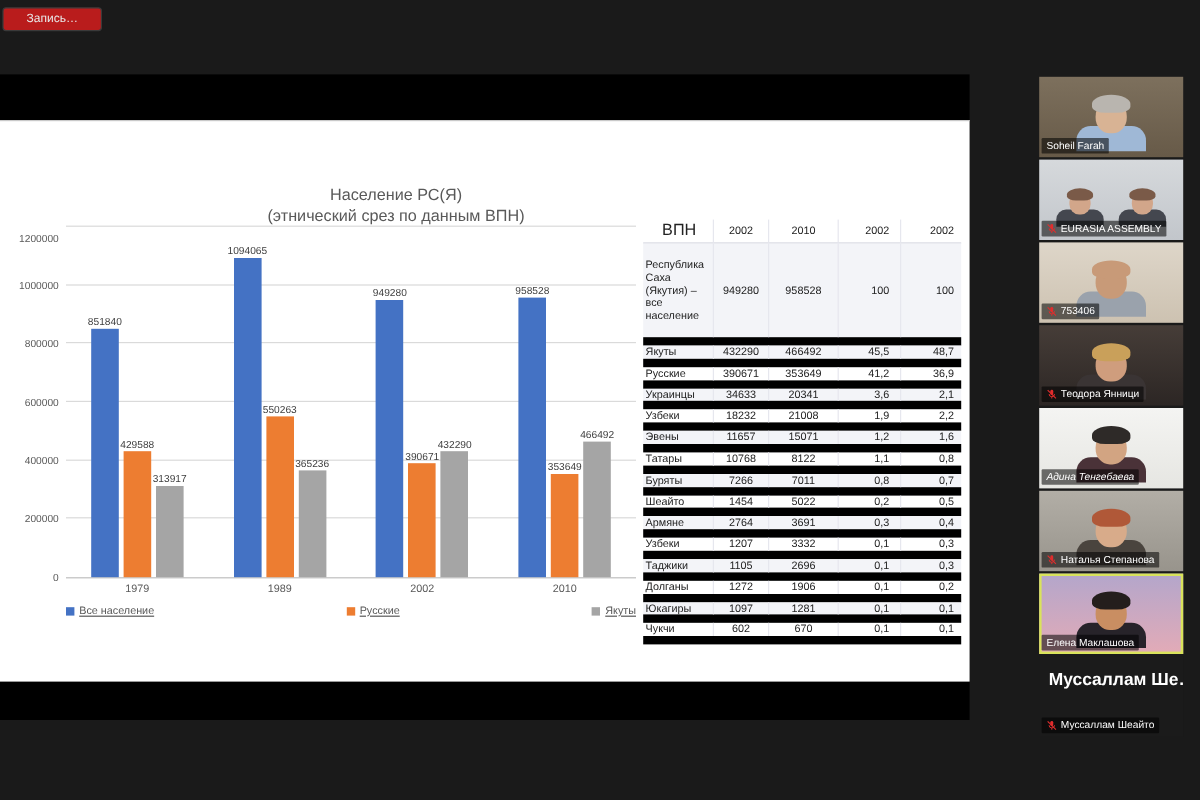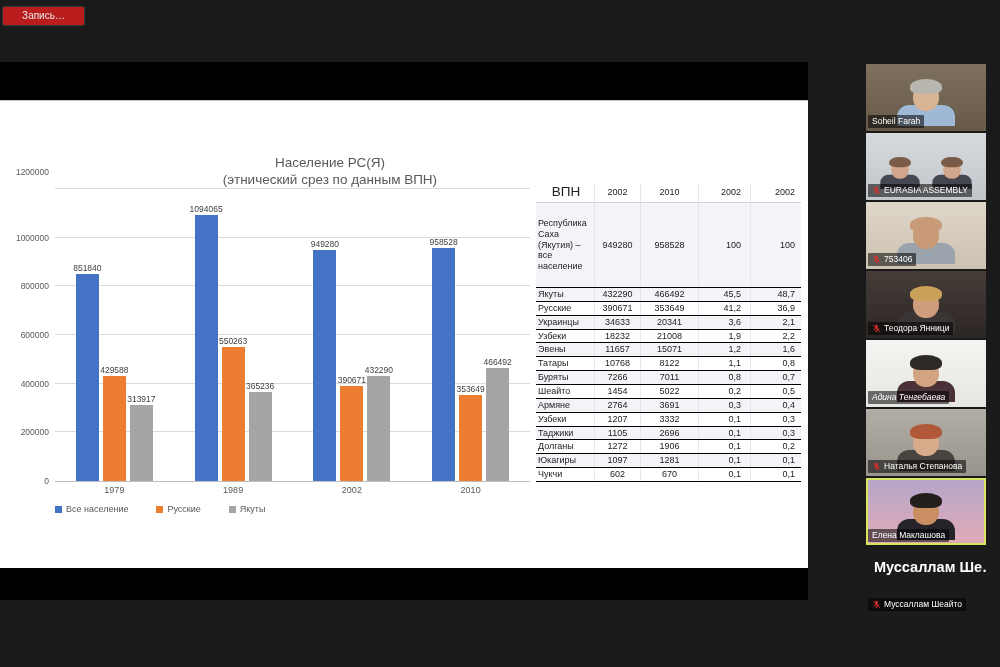--- a/index.html
+++ b/index.html
@@ -27,28 +27,28 @@
   .ytick { position:absolute; right:100%; margin-right:6px; font-size:8.5px; color:#595959; white-space:nowrap; }
   .groups { position:absolute; left:0; right:0; top:0; bottom:0;
     display:flex; justify-content:space-around; align-items:flex-end; }
   .bar-group { display:flex; gap:4px; align-items:flex-end; }
   .bar-col { display:flex; flex-direction:column; justify-content:flex-end; align-items:center; width:23px; }
   .bar-value { font-size:8.5px; color:#3f3f3f; margin-bottom:1px; white-space:nowrap; }
   .bar-rect { width:23px; }
   .xtick { position:absolute; top:100%; margin-top:4px; transform:translateX(-50%);
     font-size:9px; color:#595959; }
   .chart-legend { position:absolute; left:55px; top:403px; width:475px;
-    display:flex; justify-content:flex-start; gap:28px; font-size:9px; color:#595959; }
+    display:flex; justify-content:space-between; gap:4px; font-size:9px; color:#595959;text-decoration:underline; }
   .legend-item { display:flex; align-items:center; gap:4px; }
   .legend-swatch { width:7px; height:7px; display:inline-block; }
 
   
   .etable { position:absolute; left:536px; top:82px; width:265px; background:#fff;
     color:#222; }
-  .t-row { display:flex; align-items:center; border-bottom:1px solid #000000; }
+  .t-row { display:flex; align-items:center; border-bottom:7px solid #000000; }
   .t-row:nth-child(odd) { background:#f3f4f8; }
   .t-head { height:20px; font-size:10px; background:#fff !important; border-bottom:1px solid #d2d4de; }
   .t-head .c0 { font-size:13.5px; text-align:center; }
   .t-tall { height:85px; background:#f3f4f8 !important; }
   .t-body { display:flex; flex-direction:column; height:194px; }
   .t-body .t-row { flex:1; }
   .t-cell { font-size:9px; line-height:1.2; overflow:hidden; }
   .c0 { width:58px; text-align:left; padding-left:2px; }
   .c1 { width:46px; text-align:center; }
   .c2 { width:58px; text-align:center; }
@@ -105,21 +105,21 @@
         <div class="ytick" style="bottom: 43.6667px;">200000</div>
         <div class="gridline" style="bottom: 97.3333px;"></div>
         <div class="ytick" style="bottom: 92.3333px;">400000</div>
         <div class="gridline" style="bottom: 146px;"></div>
         <div class="ytick" style="bottom: 141px;">600000</div>
         <div class="gridline" style="bottom: 194.667px;"></div>
         <div class="ytick" style="bottom: 189.667px; margin-left: 12px;">800000</div>
         <div class="gridline" style="bottom: 243.333px;"></div>
         <div class="ytick" style="bottom: 238.333px;">1000000</div>
         <div class="gridline" style="bottom: 292px;"></div>
-        <div class="ytick" style="bottom: 304px;">1200000</div>
+        <div class="ytick" style="bottom: 277px;">1200000</div>
         <div class="xtick" style="left: 12.5%;">1979</div>
         <div class="xtick" style="left: 37.5%;">1989</div>
         <div class="xtick" style="left: 62.5%;">2002</div>
         <div class="xtick" style="left: 87.5%;">2010</div>
         <div class="groups">
           <div class="bar-group">
             <div class="bar-col">
               <div class="bar-value">851840</div>
               <div class="bar-rect" style="height: 207.281px; background: rgb(68, 114, 196);"></div>
             </div>

